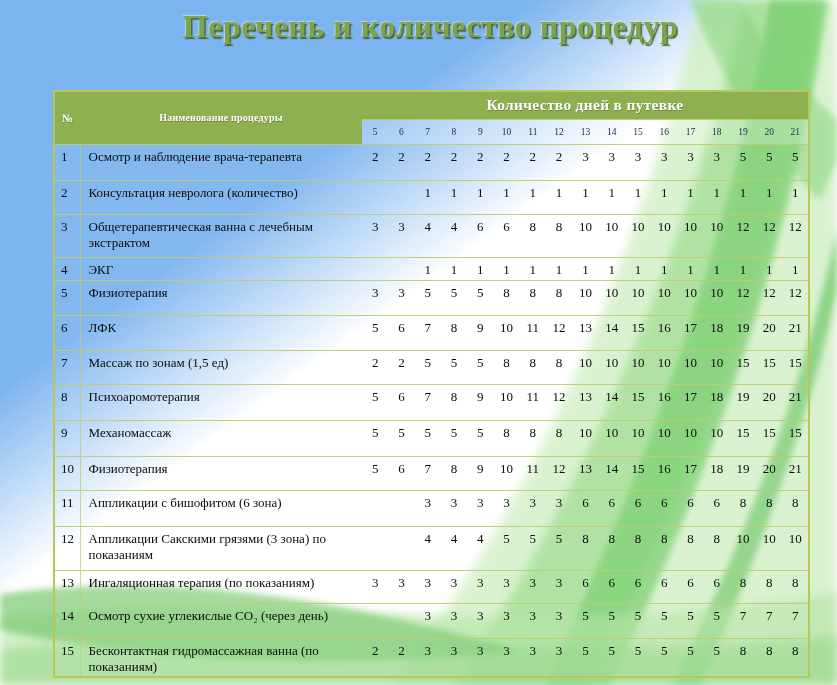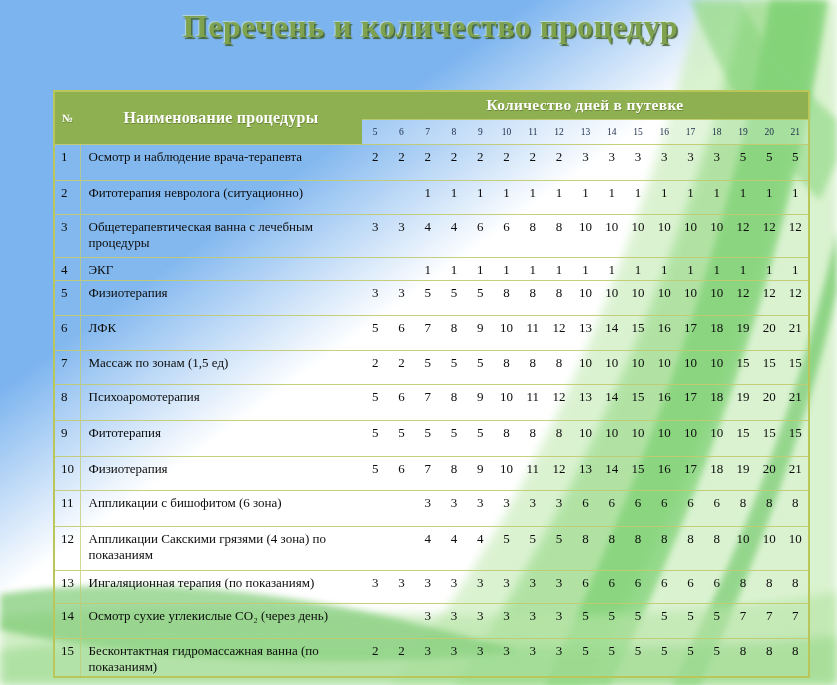--- a/index.html
+++ b/index.html
@@ -46,21 +46,21 @@
     position:absolute;left:53px;top:90px;width:757px;
     border-collapse:collapse;table-layout:fixed;
     border:2px solid var(--border-olive);
   }
   th.green{
     background:var(--header-green);color:#ffffff;font-weight:bold;
     text-shadow:0.5px 0.5px 0.5px rgba(70,90,30,0.5);
     vertical-align:middle;text-align:center;
   }
   th.numh{font-size:11px;}
-  th.nameh{font-size:16px;letter-spacing:0.2px;}
+  th.nameh{font-size:10px;letter-spacing:0.2px;}
   th.daysh{font-size:15.5px;height:28px;letter-spacing:0.3px;}
   tr.dayrow th.daycell{
     height:25px;background:rgba(255,255,255,0.28);
     font-weight:normal;font-size:9.5px;color:var(--day-text);
     text-align:center;vertical-align:middle;
     border-top:1px solid rgba(185,199,90,0.85);
   }
   tbody td{
     vertical-align:top;font-size:13px;color:var(--body-text);
     border-top:1.5px solid var(--grid-olive);
@@ -152,42 +152,42 @@
           <td class="val">3</td>
           <td class="val">3</td>
           <td class="val">3</td>
           <td class="val">3</td>
           <td class="val">5</td>
           <td class="val">5</td>
           <td class="val">5</td>
         </tr>
         <tr style="height: 34px;">
           <td class="num">2</td>
-          <td class="name">Фитотерапия невролога (ситуационно)</td>
+          <td class="name">Консультация невролога (количество)</td>
           <td class="val"></td>
           <td class="val"></td>
           <td class="val">1</td>
           <td class="val">1</td>
           <td class="val">1</td>
           <td class="val">1</td>
           <td class="val">1</td>
           <td class="val">1</td>
           <td class="val">1</td>
           <td class="val">1</td>
           <td class="val">1</td>
           <td class="val">1</td>
           <td class="val">1</td>
           <td class="val">1</td>
           <td class="val">1</td>
           <td class="val">1</td>
           <td class="val">1</td>
         </tr>
         <tr style="height: 43px;">
           <td class="num">3</td>
-          <td class="name">Общетерапевтическая ванна с лечебным процедуры</td>
+          <td class="name">Общетерапевтическая ванна с лечебным экстрактом</td>
           <td class="val">3</td>
           <td class="val">3</td>
           <td class="val">4</td>
           <td class="val">4</td>
           <td class="val">6</td>
           <td class="val">6</td>
           <td class="val">8</td>
           <td class="val">8</td>
           <td class="val">10</td>
           <td class="val">10</td>
@@ -299,21 +299,21 @@
           <td class="val">15</td>
           <td class="val">16</td>
           <td class="val">17</td>
           <td class="val">18</td>
           <td class="val">19</td>
           <td class="val">20</td>
           <td class="val">21</td>
         </tr>
         <tr style="height: 36px;">
           <td class="num">9</td>
-          <td class="name">Фитотерапия</td>
+          <td class="name">Механомассаж</td>
           <td class="val">5</td>
           <td class="val">5</td>
           <td class="val">5</td>
           <td class="val">5</td>
           <td class="val">5</td>
           <td class="val">8</td>
           <td class="val">8</td>
           <td class="val">8</td>
           <td class="val">10</td>
           <td class="val">10</td>
@@ -362,21 +362,21 @@
           <td class="val">6</td>
           <td class="val">6</td>
           <td class="val">6</td>
           <td class="val">6</td>
           <td class="val">8</td>
           <td class="val">8</td>
           <td class="val">8</td>
         </tr>
         <tr style="height: 44px;">
           <td class="num">12</td>
-          <td class="name">Аппликации Сакскими грязями (4 зона) по показаниям</td>
+          <td class="name">Аппликации Сакскими грязями (3 зона) по показаниям</td>
           <td class="val"></td>
           <td class="val"></td>
           <td class="val">4</td>
           <td class="val">4</td>
           <td class="val">4</td>
           <td class="val">5</td>
           <td class="val">5</td>
           <td class="val">5</td>
           <td class="val">8</td>
           <td class="val">8</td>

